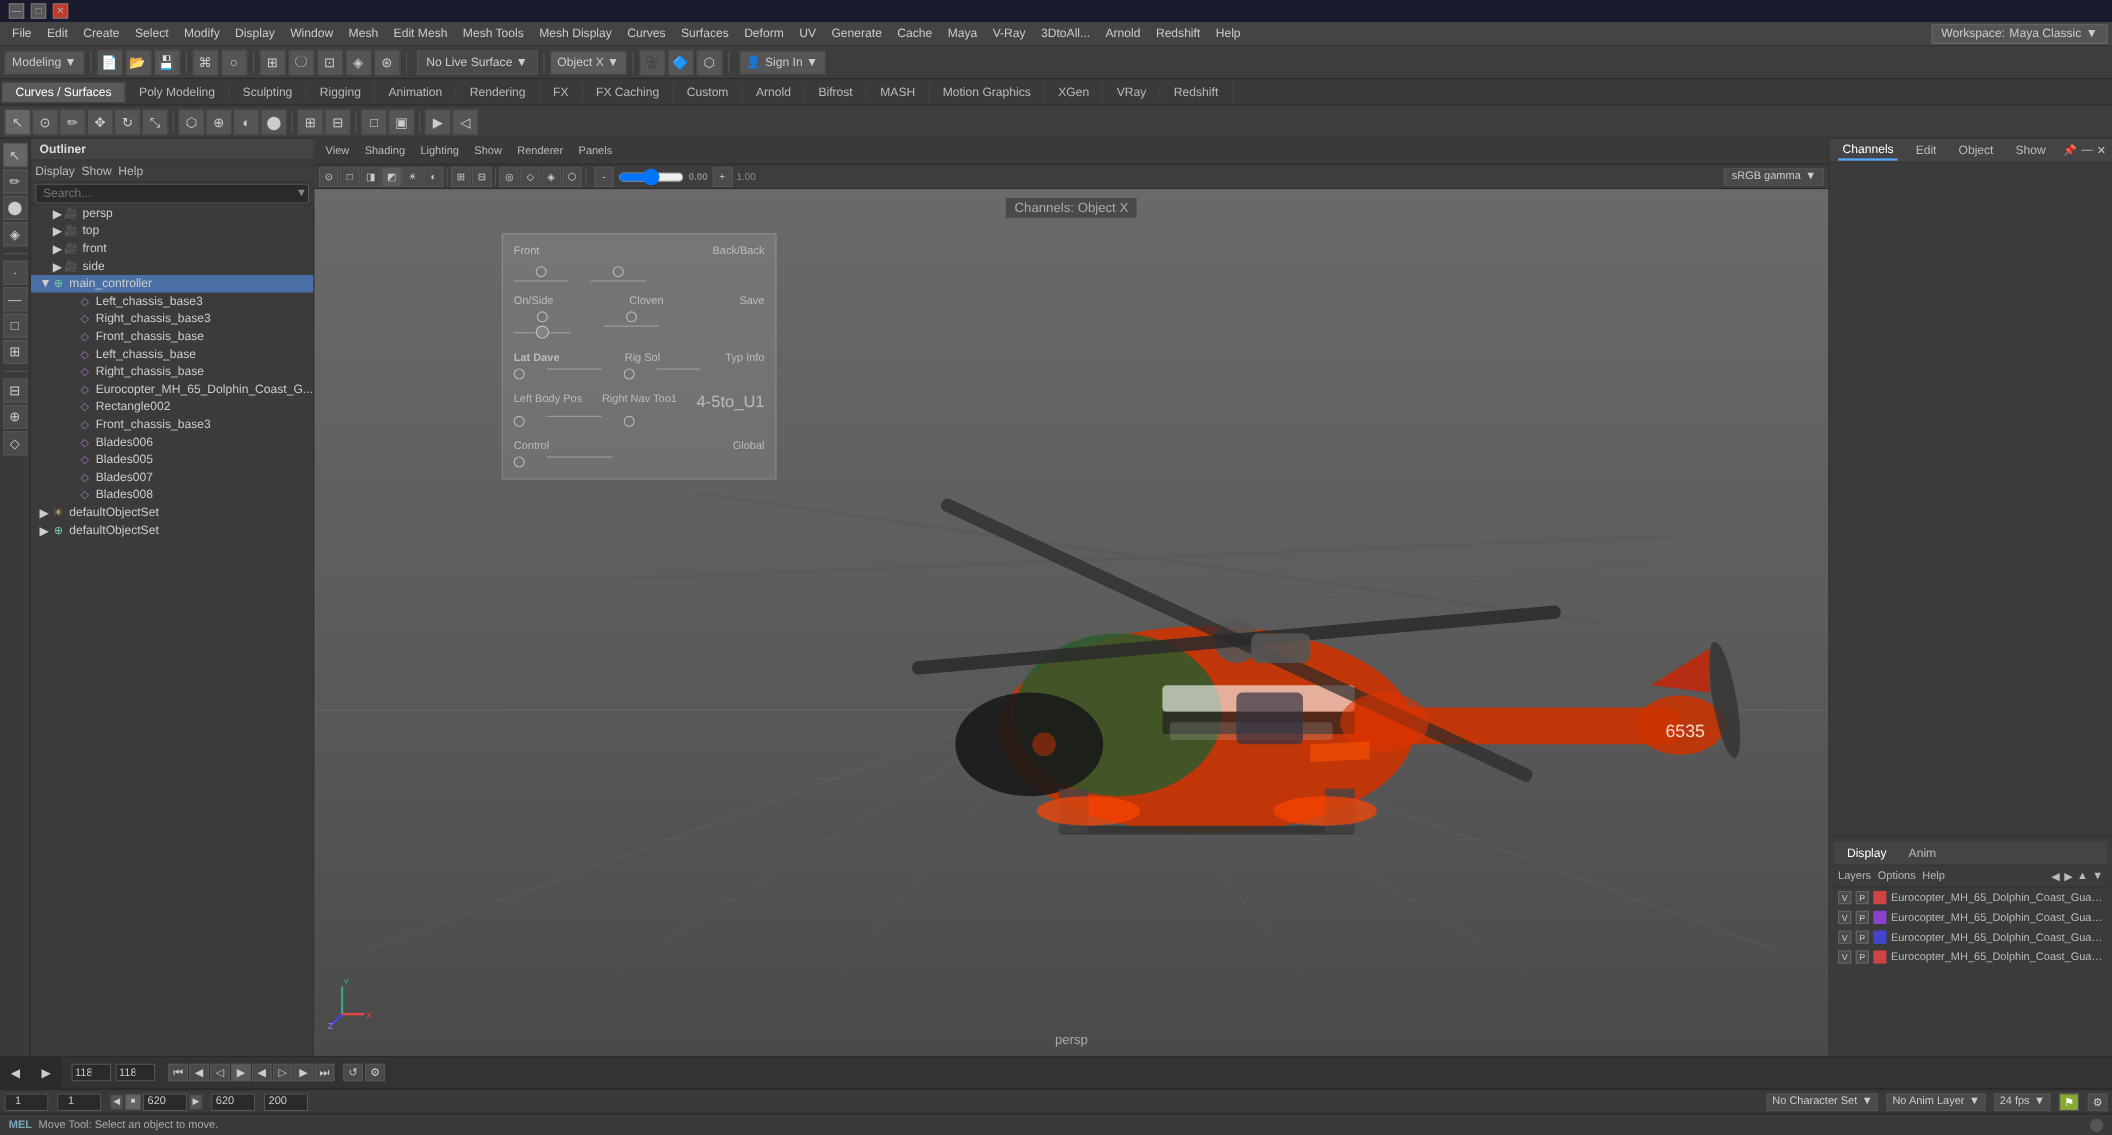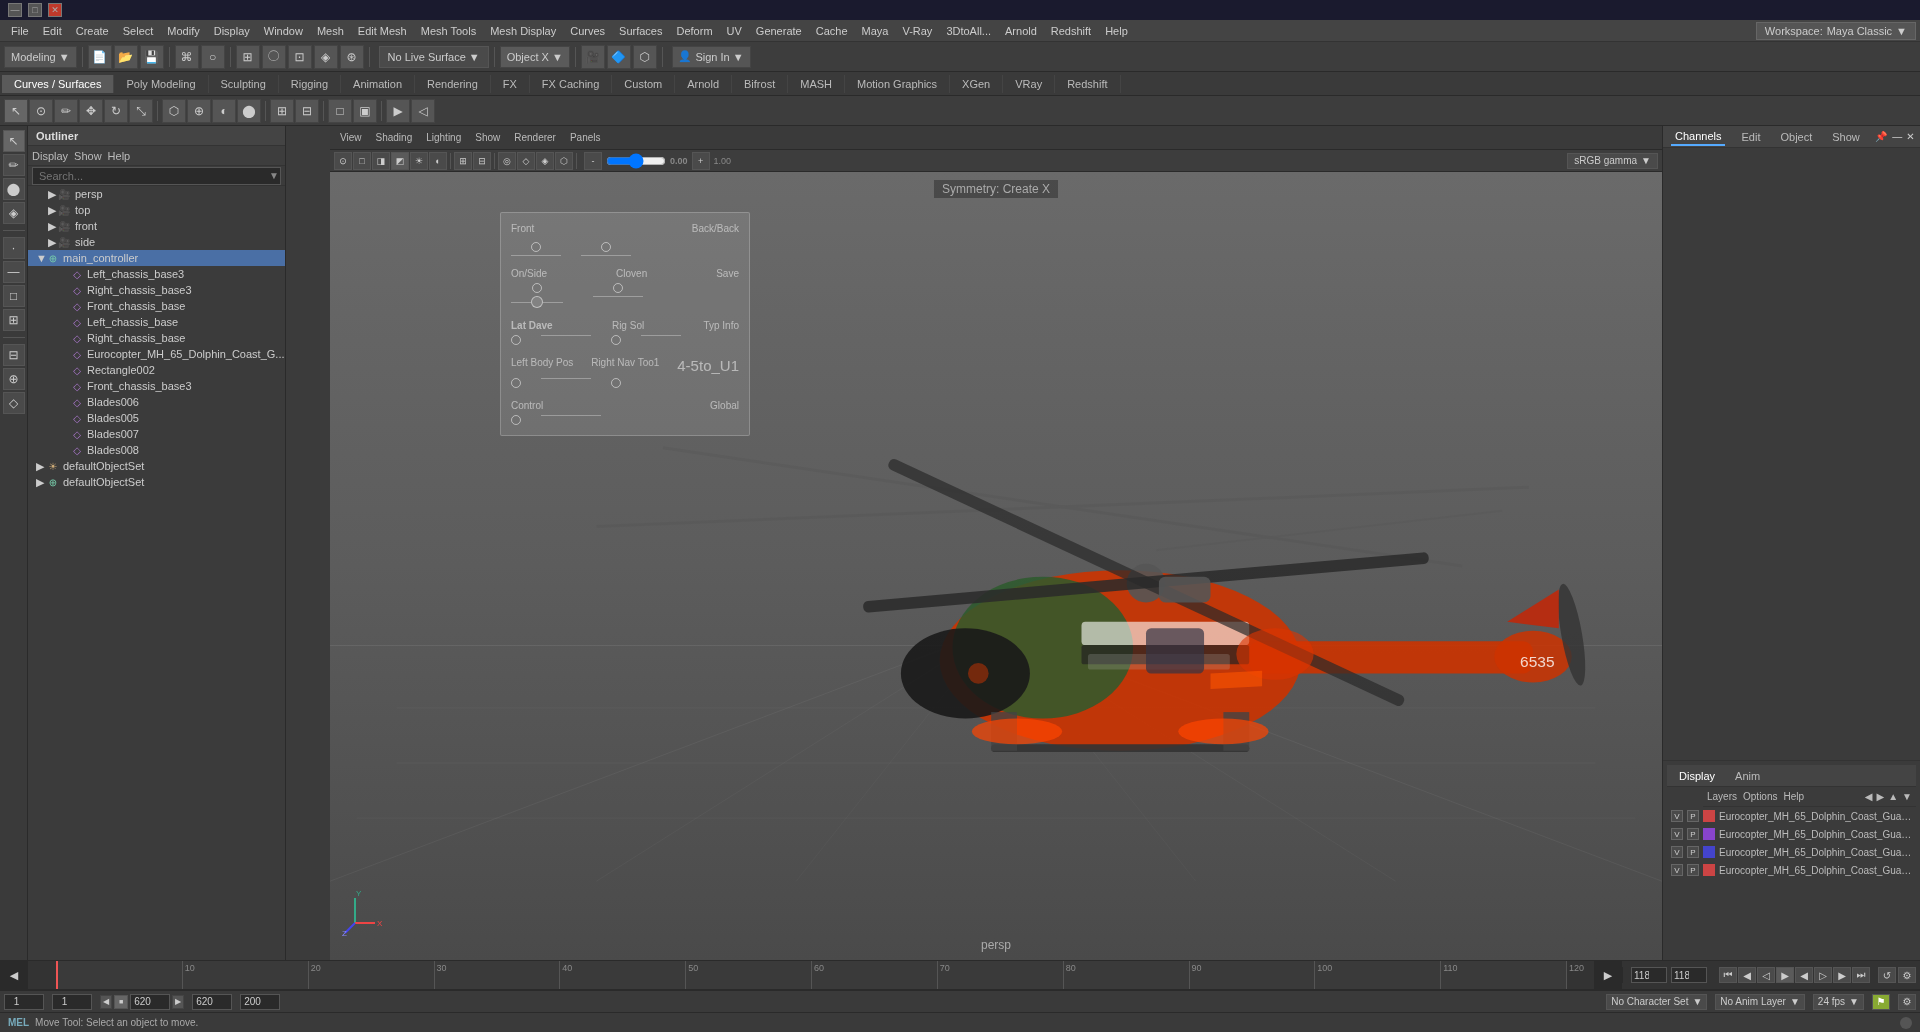--- a/index.html
+++ b/index.html
@@ -251,21 +251,20 @@
     .ctrl-icon { color: #7ca; }
     .light-icon { color: #ca7; }
 
     
     #viewport {
       flex: 1;
       background: #5a5a5a;
       display: flex;
       flex-direction: column;
       position: relative;
-      margin-left: 44px;
     }
     #viewport-toolbar {
       height: 24px;
       background: #3a3a3a;
       display: flex;
       align-items: center;
       padding: 0 4px;
       gap: 2px;
       border-bottom: 1px solid #2a2a2a;
       font-size: 10px;
@@ -392,21 +391,20 @@
     .layer-tab.active { color: #fff; }
     #layers-toolbar {
       height: 20px;
       display: flex;
       align-items: center;
       gap: 6px;
       padding: 2px 4px;
       border-bottom: 1px solid #333;
       font-size: 10px;
       color: #bbb;
-      margin-left: 36px;
     }
     .layer-row {
       height: 18px;
       display: flex;
       align-items: center;
       padding: 0 4px;
       gap: 4px;
       font-size: 10px;
       color: #bbb;
     }
@@ -859,21 +857,21 @@
           <line x1="2%" y1="82%" x2="98%" y2="82%" stroke="rgba(180,180,180,0.2)" stroke-width="1"></line>
 
           <line x1="20%" y1="45%" x2="90%" y2="40%" stroke="rgba(80,80,80,0.8)" stroke-width="3"></line>
           <line x1="25%" y1="35%" x2="85%" y2="50%" stroke="rgba(80,80,80,0.8)" stroke-width="3"></line>
 
           <line x1="62%" y1="48%" x2="88%" y2="43%" stroke="rgba(80,80,80,0.6)" stroke-width="2"></line>
         </svg>
       </div>
 
       <div id="symmetry-label">
-        <span>Symmetry: Create X</span>
+        <span>Channels: Object X</span>
       </div>
 
       <div id="controller-panel">
         <div style="display:flex;justify-content:space-between;margin-bottom:8px;">
           <span style="font-size:10px;color:rgba(255,255,255,0.5);">Front</span>
           <span style="font-size:10px;color:rgba(255,255,255,0.5);">Back/Back</span>
         </div>
         <div style="display:flex;gap:20px;margin-bottom:12px;">
           <div style="display:flex;flex-direction:column;align-items:center;gap:3px;">
             <div style="width:10px;height:10px;border-radius:50%;border:1px solid rgba(255,255,255,0.5);"></div>
@@ -1059,37 +1057,20 @@
       <div class="layer-color" style="background:#cc4444;"></div>
       <span class="layer-name">Eurocopter_MH_65_Dolphin_Coast_Guard_Contro</span>
     </div>
         </div>
     </div>
   </div>
 </div>
 
 <div id="timeline">
   <div style="width:28px;height:100%;display:flex;align-items:center;justify-content:center;background:#2a2a2a;flex-shrink:0;">◀</div>
-  <div id="timeline-ruler">
-
-  <div class="timeline-tick" style="left: 0%;"></div>
-      <div class="timeline-tick" style="left: 8.33333%;">10</div>
-      <div class="timeline-tick" style="left: 16.6667%;">20</div>
-      <div class="timeline-tick" style="left: 25%;">30</div>
-      <div class="timeline-tick" style="left: 33.3333%;">40</div>
-      <div class="timeline-tick" style="left: 41.6667%;">50</div>
-      <div class="timeline-tick" style="left: 50%;">60</div>
-      <div class="timeline-tick" style="left: 58.3333%;">70</div>
-      <div class="timeline-tick" style="left: 66.6667%;">80</div>
-      <div class="timeline-tick" style="left: 75%;">90</div>
-      <div class="timeline-tick" style="left: 83.3333%;">100</div>
-      <div class="timeline-tick" style="left: 91.6667%;">110</div>
-      <div class="timeline-tick" style="left: 100%;">120</div>
-      <div id="timeline-playhead" style="left: 0%;"></div>
-    </div>
   <div style="width:28px;height:100%;display:flex;align-items:center;justify-content:center;background:#2a2a2a;flex-shrink:0;">▶</div>
 
   <div style="display:flex;align-items:center;gap:4px;padding:0 8px;background:#333;border-left:1px solid #2a2a2a;flex-shrink:0;">
     <input type="number" class="frame-input" value="118" style="width: 36px;">
     <input type="number" class="frame-input" value="118" style="width: 36px;">
   </div>
 
   <div id="play-controls" style="display:flex;align-items:center;gap:1px;background:#333;padding:0 4px;flex-shrink:0;">
     <div class="play-btn">⏮</div>
     <div class="play-btn">◀</div>

